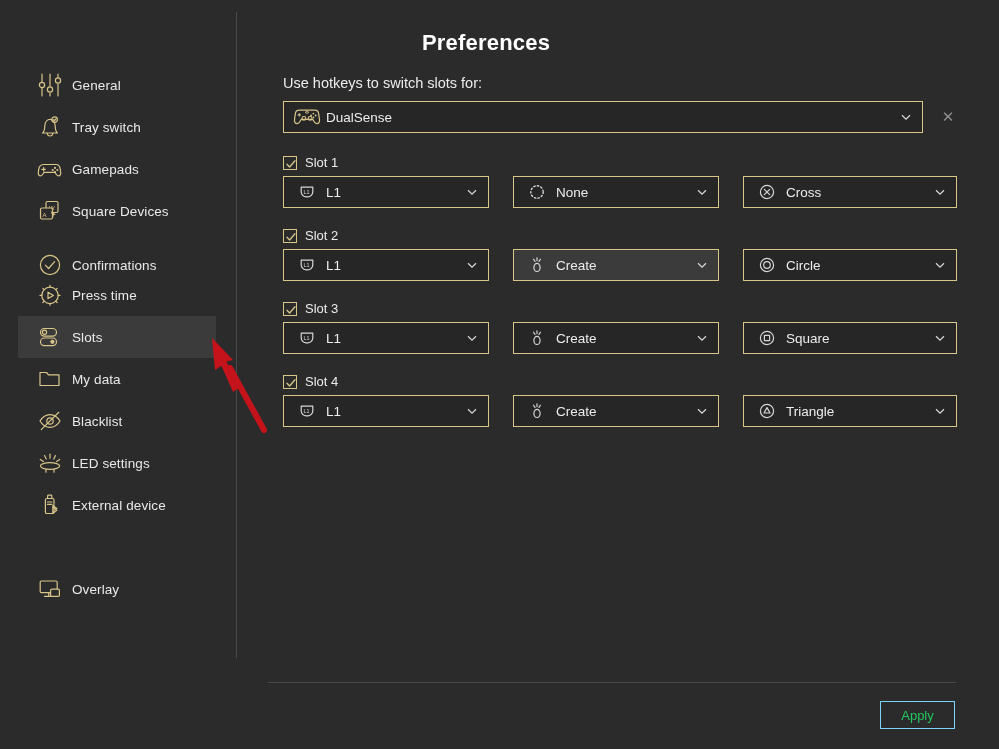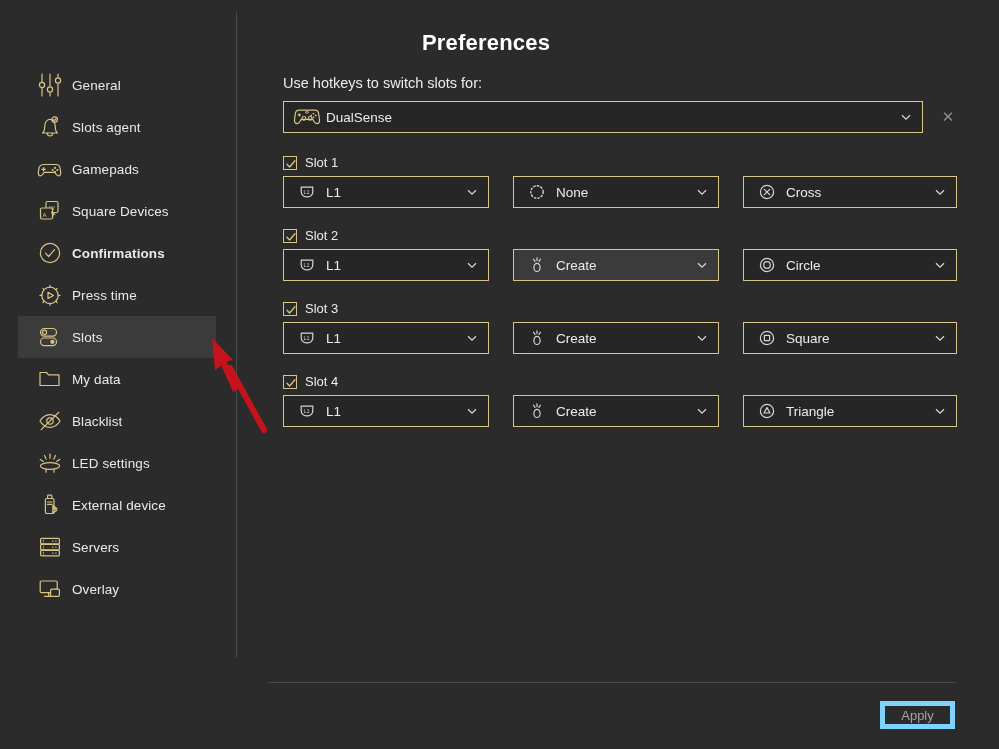--- a/index.html
+++ b/index.html
@@ -158,23 +158,23 @@
   #h-divider {
     position: absolute;
     left: 268px; top: 682px;
     width: 688px; height: 1px;
     background: #4a4a4a;
   }
   #apply-btn {
     position: absolute;
     left: 880px; top: 701px;
     width: 75px; height: 28px;
-    border: 5px solid #7dd3fc;
+    border: 1px solid #7dd3fc;
     background: #2b2b2b;
-    color: #a3a3a3;
+    color: #22c55e;
     font-size: 13px;
     font-family: "Liberation Sans", sans-serif;
     cursor: pointer;
   }
 
   
   #arrow { position: absolute; left: 200px; top: 330px; pointer-events: none; }
 </style>
 </head>
 <body>
@@ -200,21 +200,21 @@
       </div>
       <div class="nav-item" style="top: 106px;">
         <span class="nav-icon">
           <svg width="26" height="26" viewBox="0 0 26 26">
             <path d="M5.5 19c2.2-1.6 2.1-4 2.3-7.2C8.1 8 10.3 5.4 13 5.4s4.9 2.6 5.2 6.4c.2 3.2.1 5.6 2.3 7.2z" fill="none" stroke="#d8c58a" stroke-width="1.2" stroke-linecap="round" stroke-linejoin="round"></path>
             <path d="M10.2 19.3c.2 1.6 1.4 2.7 2.8 2.7s2.6-1.1 2.8-2.7" fill="none" stroke="#d8c58a" stroke-width="1.2" stroke-linecap="round" stroke-linejoin="round"></path>
             <circle cx="17.6" cy="5.6" r="2.8" fill="none" stroke="#d8c58a" stroke-width="1.2" stroke-linecap="round" stroke-linejoin="round"></circle>
             <path d="M16.6 5.6l1 1 1.4-1.8" fill="none" stroke="#d8c58a" stroke-width="1.2" stroke-linecap="round" stroke-linejoin="round"></path>
           </svg>
         </span>
-        <span class="nav-label">Slots agent</span>
+        <span class="nav-label">Tray switch</span>
       </div>
       <div class="nav-item" style="top: 148px;">
         <span class="nav-icon">
           <svg width="26" height="26" viewBox="0 0 26 26">
             <path d="M7 8.5h12c2.6 0 3.9 2 4.2 4.4l.5 3.6c.25 1.9-.7 3.3-2.2 3.3-1.2 0-1.9-.8-2.5-1.8l-1-1.6H7l-1 1.6c-.6 1-1.3 1.8-2.5 1.8-1.5 0-2.45-1.4-2.2-3.3l.5-3.6C2.1 10.5 4.4 8.5 7 8.5z" fill="none" stroke="#d8c58a" stroke-width="1.2" stroke-linecap="round" stroke-linejoin="round"></path>
             <line x1="6.6" y1="11.6" x2="6.6" y2="15" fill="none" stroke="#d8c58a" stroke-width="1.2" stroke-linecap="round" stroke-linejoin="round"></line>
             <line x1="4.9" y1="13.3" x2="8.3" y2="13.3" fill="none" stroke="#d8c58a" stroke-width="1.2" stroke-linecap="round" stroke-linejoin="round"></line>
             <circle cx="18" cy="11.9" r="1.05" fill="#d8c58a"></circle>
             <circle cx="20.3" cy="14" r="1.05" fill="#d8c58a"></circle>
             <circle cx="15.7" cy="14" r="1.05" fill="#d8c58a"></circle>
@@ -228,21 +228,21 @@
           <svg width="26" height="26" viewBox="0 0 26 26">
             <rect x="9" y="3.5" width="12" height="11" rx="1.5" fill="none" stroke="#d8c58a" stroke-width="1.2" stroke-linecap="round" stroke-linejoin="round"></rect>
             <text x="12" y="11.5" font-size="6" fill="#d8c58a" font-family="Liberation Sans, sans-serif">W</text>
             <rect x="3.5" y="10" width="12" height="11" rx="1.5" fill="#2b2b2b" stroke="#d8c58a" stroke-width="1.2"></rect>
             <text x="5.6" y="18.5" font-size="6" fill="#d8c58a" font-family="Liberation Sans, sans-serif">A</text>
             <path d="M13.7 13.3l5.2 3.2-2.3.5-.5 2.3z" fill="#d8c58a"></path>
           </svg>
         </span>
         <span class="nav-label">Square Devices</span>
       </div>
-      <div class="nav-item" style="top: 232px; font-weight: bold;">
+      <div class="nav-item" style="top: 244px;">
         <span class="nav-icon">
           <svg width="26" height="26" viewBox="0 0 26 26">
             <circle cx="13" cy="13" r="9.6" fill="none" stroke="#d8c58a" stroke-width="1.2" stroke-linecap="round" stroke-linejoin="round"></circle>
             <path d="M8.4 13.2l3.2 3.3 6-6.8" fill="none" stroke="#d8c58a" stroke-width="1.2" stroke-linecap="round" stroke-linejoin="round"></path>
           </svg>
         </span>
         <span class="nav-label">Confirmations</span>
       </div>
       <div class="nav-item" style="top: 274px;">
         <span class="nav-icon">
@@ -309,39 +309,20 @@
         <span class="nav-icon">
           <svg width="26" height="26" viewBox="0 0 26 26">
             <rect x="8.4" y="6.5" width="8.6" height="15" rx="1.6" fill="none" stroke="#d8c58a" stroke-width="1.2" stroke-linecap="round" stroke-linejoin="round"></rect>
             <rect x="10.6" y="3.2" width="4.2" height="3.3" rx="0.8" fill="none" stroke="#d8c58a" stroke-width="1.2" stroke-linecap="round" stroke-linejoin="round"></rect>
             <line x1="10.4" y1="10" x2="15" y2="10" fill="none" stroke="#d8c58a" stroke-width="1.2" stroke-linecap="round" stroke-linejoin="round"></line>
             <line x1="10.4" y1="12.3" x2="15" y2="12.3" fill="none" stroke="#d8c58a" stroke-width="1.2" stroke-linecap="round" stroke-linejoin="round"></line>
             <path d="M15.8 15.2l4 3-4 3v-7.6l4 3" fill="none" stroke="#d8c58a" stroke-width="1.2" stroke-linecap="round" stroke-linejoin="round"></path>
           </svg>
         </span>
         <span class="nav-label">External device</span>
-      </div>
-      <div class="nav-item" style="top: 526px;">
-        <span class="nav-icon">
-          <svg width="26" height="26" viewBox="0 0 26 26">
-            <rect x="3.6" y="4.4" width="18.8" height="5.4" rx="1" fill="none" stroke="#d8c58a" stroke-width="1.2" stroke-linecap="round" stroke-linejoin="round"></rect>
-            <rect x="3.6" y="10.4" width="18.8" height="5.4" rx="1" fill="none" stroke="#d8c58a" stroke-width="1.2" stroke-linecap="round" stroke-linejoin="round"></rect>
-            <rect x="3.6" y="16.4" width="18.8" height="5.4" rx="1" fill="none" stroke="#d8c58a" stroke-width="1.2" stroke-linecap="round" stroke-linejoin="round"></rect>
-            <circle cx="6.4" cy="6.3" r="0.6" fill="#d8c58a"></circle>
-            <circle cx="6.4" cy="8" r="0.6" fill="#d8c58a"></circle>
-            <circle cx="6.4" cy="12.3" r="0.6" fill="#d8c58a"></circle>
-            <circle cx="6.4" cy="14" r="0.6" fill="#d8c58a"></circle>
-            <circle cx="6.4" cy="18.3" r="0.6" fill="#d8c58a"></circle>
-            <circle cx="6.4" cy="20" r="0.6" fill="#d8c58a"></circle>
-            <line x1="15" y1="7.1" x2="19.6" y2="7.1" stroke="#d8c58a" stroke-width="1" stroke-dasharray="1.6 1.6"></line>
-            <line x1="15" y1="13.1" x2="19.6" y2="13.1" stroke="#d8c58a" stroke-width="1" stroke-dasharray="1.6 1.6"></line>
-            <line x1="15" y1="19.1" x2="19.6" y2="19.1" stroke="#d8c58a" stroke-width="1" stroke-dasharray="1.6 1.6"></line>
-          </svg>
-        </span>
-        <span class="nav-label">Servers</span>
       </div>
       <div class="nav-item" style="top: 568px;">
         <span class="nav-icon">
           <svg width="26" height="26" viewBox="0 0 26 26">
             <rect x="3.2" y="5" width="17" height="11.6" rx="1.2" fill="none" stroke="#d8c58a" stroke-width="1.2" stroke-linecap="round" stroke-linejoin="round"></rect>
             <line x1="7.5" y1="20.3" x2="16" y2="20.3" fill="none" stroke="#d8c58a" stroke-width="1.2" stroke-linecap="round" stroke-linejoin="round"></line>
             <line x1="11.7" y1="16.6" x2="11.7" y2="20.3" fill="none" stroke="#d8c58a" stroke-width="1.2" stroke-linecap="round" stroke-linejoin="round"></line>
             <rect x="13.6" y="13.2" width="8.8" height="7.2" rx="1.2" fill="#2b2b2b" stroke="#d8c58a" stroke-width="1.2"></rect>
           </svg>
         </span>

